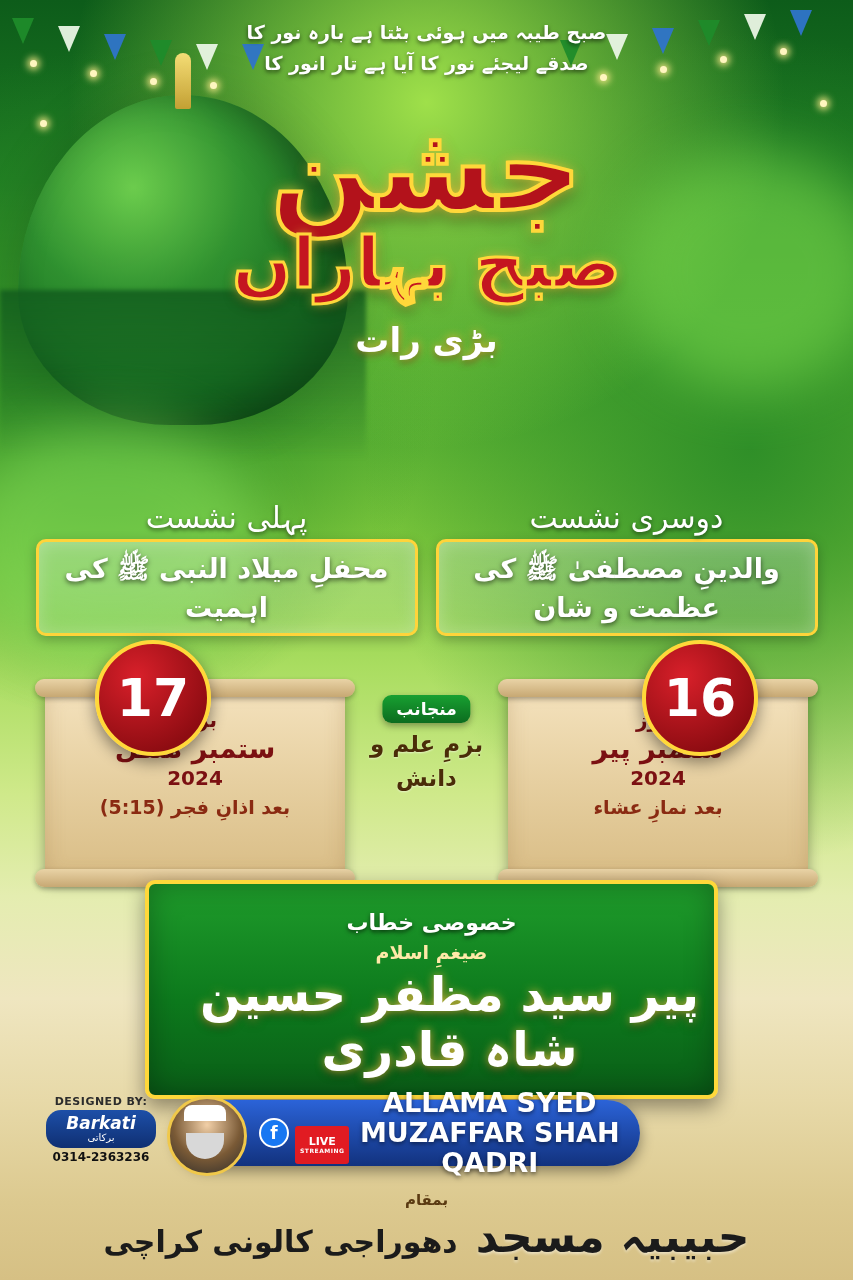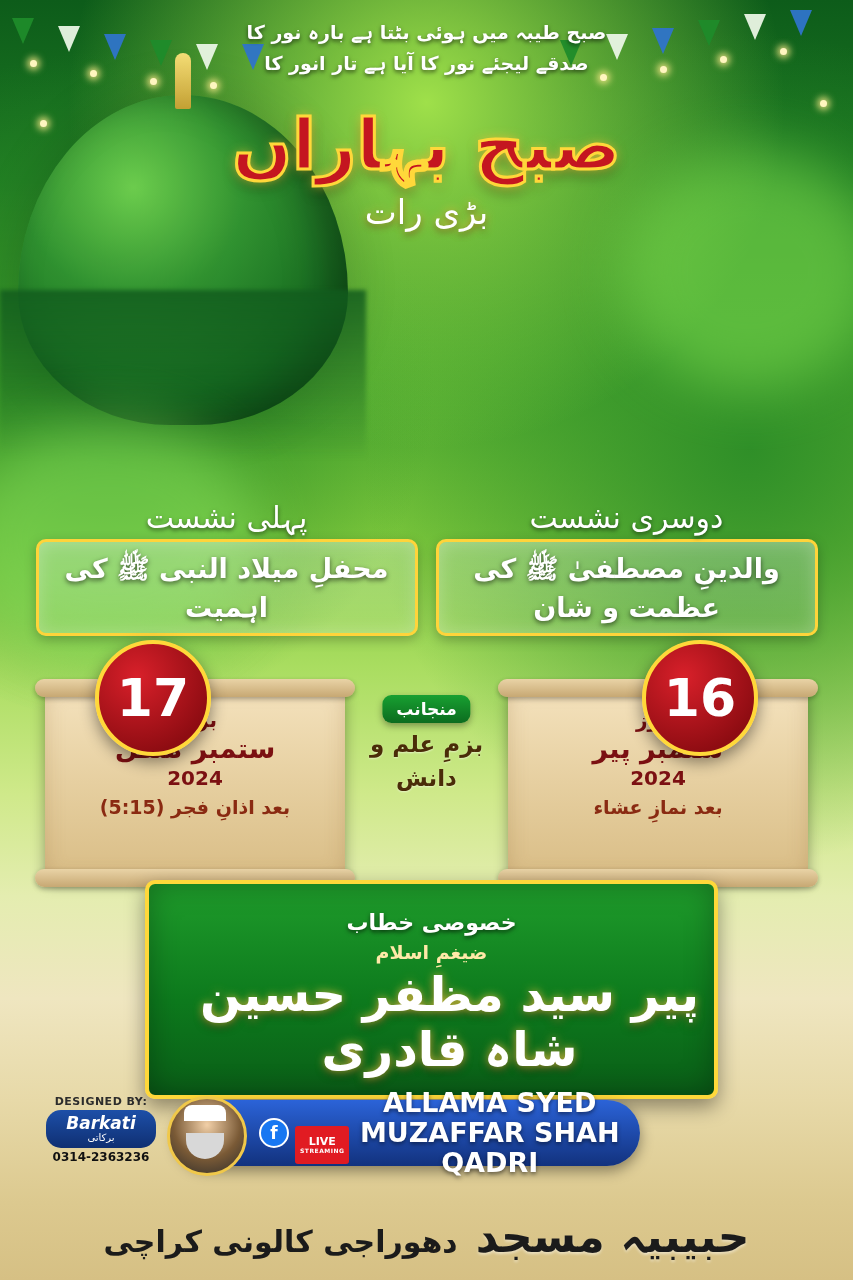--- a/index.html
+++ b/index.html
@@ -64,21 +64,21 @@
     -webkit-text-stroke:4px #ffd83a;
     text-shadow:0 0 2px #ffd83a, 0 0 14px rgba(255,210,60,.9), 0 8px 18px rgba(0,0,0,.45);
     letter-spacing:-2px;
   }
   .title-sub{
     margin-top:-6px;font-size:70px;font-weight:bold;color:#c41620;
     -webkit-text-stroke:3px #ffd83a;
     text-shadow:0 0 12px rgba(255,210,60,.8), 0 6px 14px rgba(0,0,0,.4);
   }
   .title-night{
-    margin-top:6px;font-size:34px;font-weight:normal;color:#ffffff;
+    margin-top:16px;font-size:34px;font-weight:bold;color:#ffffff;
     text-shadow:0 0 10px rgba(255,200,60,.9),0 3px 6px rgba(0,0,0,.5);
   }
   
   .sessions{
     position:absolute;top:500px;left:0;width:853px;
     display:flex;flex-direction:row-reverse;justify-content:center;gap:18px;direction:rtl;
   }
   .session{
     position:relative;width:382px;
   }
@@ -250,20 +250,21 @@
     <div class="bulb" style="left:820px;top:100px;"></div>
     <div class="bulb" style="left:40px;top:120px;"></div>
   </div>
 
   <div class="couplet">
     <div>صبح طیبہ میں ہوئی بٹتا ہے بارہ نور کا</div>
     <div>صدقے لیجئے نور کا آیا ہے تار انور کا</div>
   </div>
 
   <div class="title-wrap">
+    <div class="title-main">جشن</div>
     <div class="title-sub">صبح بہاراں</div>
     <div class="title-night">بڑی رات</div>
   </div>
 
   <div class="sessions">
     <div class="session">
       <div class="session-tag">پہلی نشست</div>
       <div class="session-box">
         <span>محفلِ میلاد النبی ﷺ کی اہمیت</span>
       </div>
@@ -329,19 +330,20 @@
       <span>LIVE</span>
       <small>STREAMING</small>
     </div>
     <div class="speakerlatin">
       <div>ALLAMA SYED</div>
       <div>MUZAFFAR SHAH QADRI</div>
     </div>
   </div>
 
   <div class="mosque">
+    <div class="stamp">بمقام</div>
     <div class="mosque-line">
       <span class="mname">حبیبیہ مسجد</span>
       <span class="maddr">دھوراجی کالونی کراچی</span>
     </div>
   </div>
 
 </div>
 
 </body></html>

